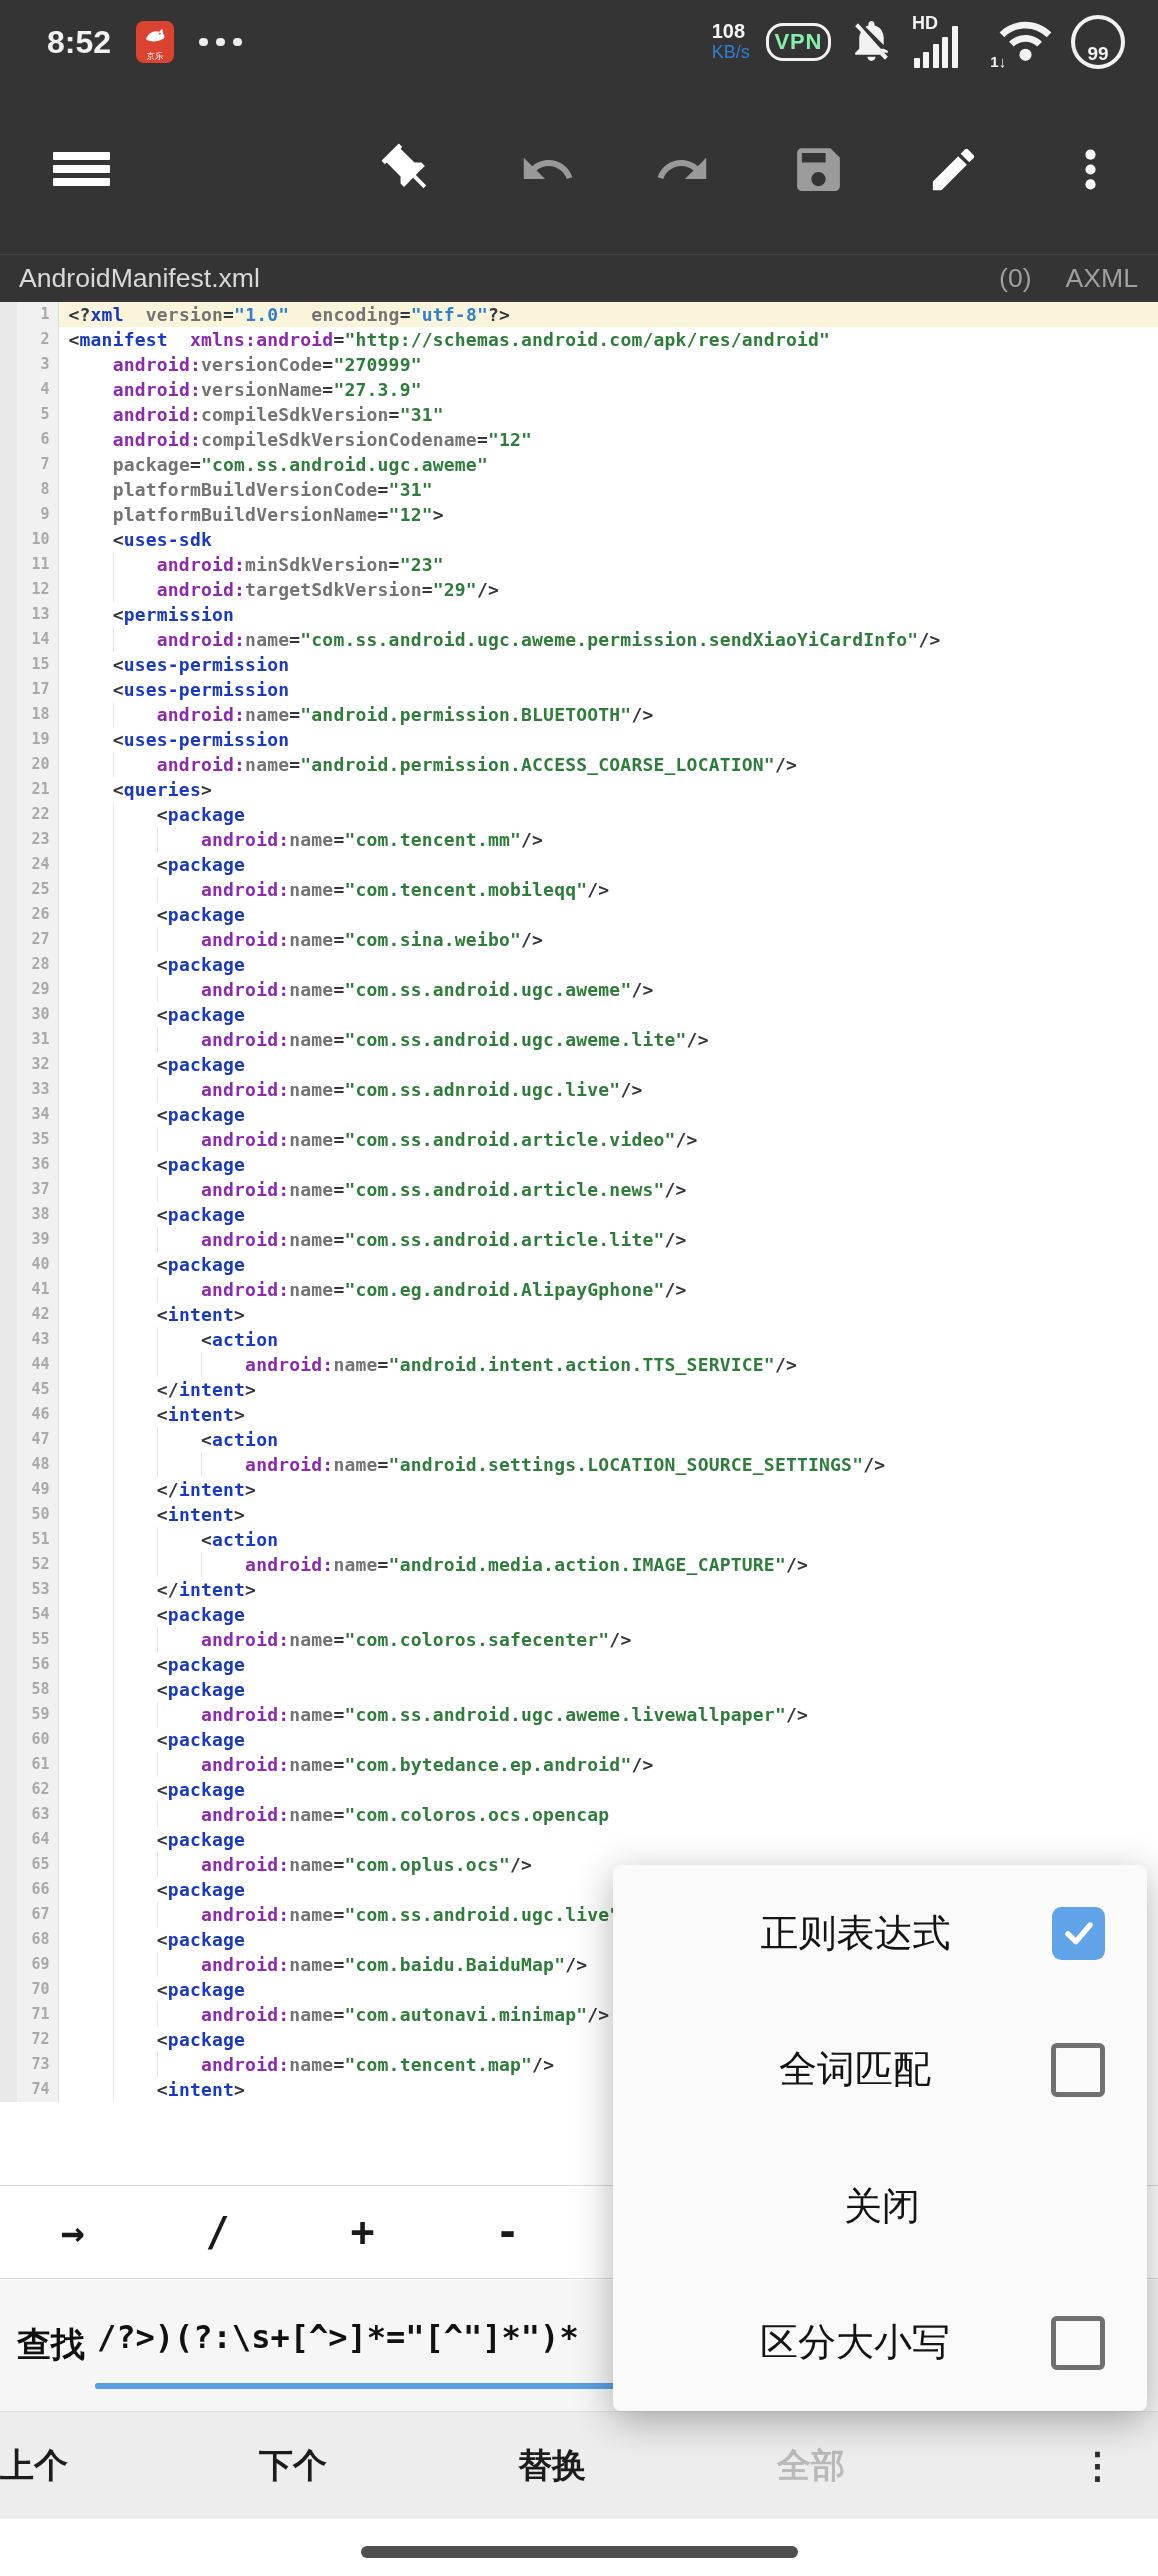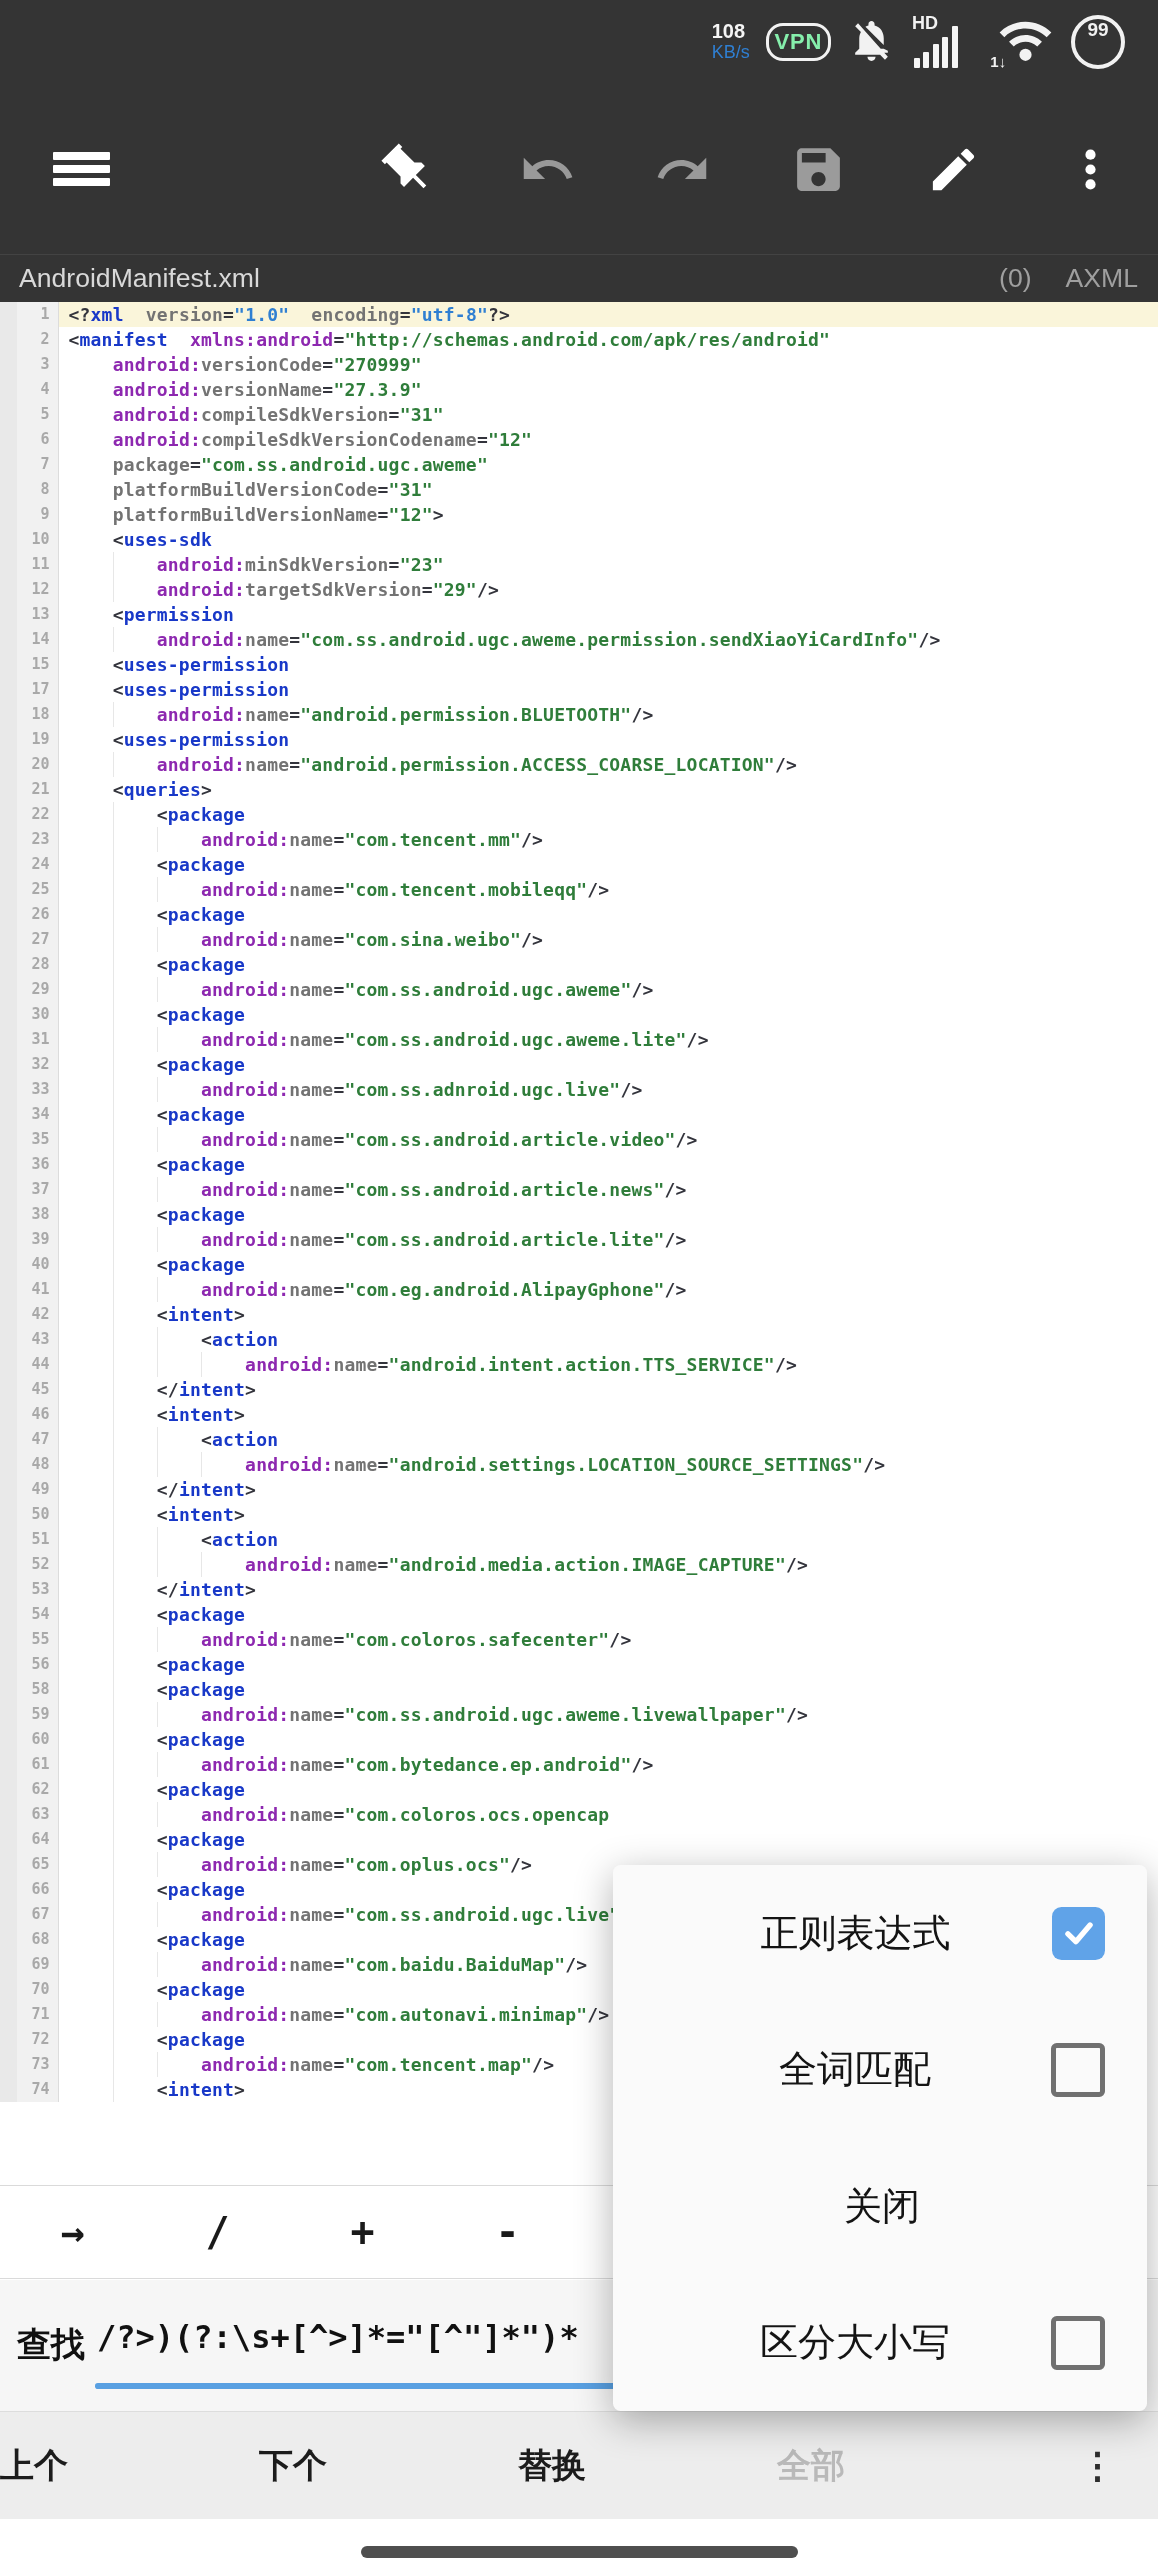--- a/index.html
+++ b/index.html
@@ -17,21 +17,21 @@
   .sb-right{position:absolute;right:34px;top:0;height:84px;display:flex;align-items:center;gap:16px;}
   .netspeed{text-align:left;line-height:21px;font-size:20px;color:#f5f5f5;font-weight:bold;}
   .netspeed .u{font-size:18px;font-weight:normal;}
   .vpn{border:3.8px solid #f2f2f2;border-radius:17px;padding:2.8px 5.7px;font-size:22px;font-weight:bold;color:#86efac;letter-spacing:0.9px;}
   .sig{position:relative;width:68px;height:55px;}
   .sig .hd{position:absolute;left:0;top:-1.9px;font-size:18px;font-weight:bold;color:#f2f2f2;}
   .sig .bars{position:absolute;left:1.9px;bottom:1.9px;display:flex;align-items:flex-end;gap:3.8px;}
   .sig .bars i{width:5.7px;background:#f5f5f5;border-radius:0.9px;display:block;}
   .wifi{position:relative;width:59px;height:53px;}
   .wifi .dl{position:absolute;left:-5.7px;bottom:-1.9px;font-size:15px;font-weight:bold;color:#f2f2f2;}
-  .batt{width:46px;height:46px;border:4.7px solid #f2f2f2;border-radius:50%;display:flex;align-items:flex-start;justify-content:center;font-size:19px;font-weight:bold;color:#f2f2f2;}
+  .batt{width:46px;height:46px;border:4.7px solid #f2f2f2;border-radius:50%;display:flex;align-items:flex-end;justify-content:center;font-size:19px;font-weight:bold;color:#f2f2f2;}
   .toolbar{position:absolute;left:0;top:84px;width:1159px;height:170px;background:#343434;}
   .tb-ic{position:absolute;top:0;height:170px;display:flex;align-items:center;justify-content:center;width:104px;transform:translateX(-52px);}
   .burger i{display:block;width:57px;height:8.5px;background:#fff;border-radius:0.9px;margin:4.7px 0;}
   .filebar{position:absolute;left:0;top:254px;width:1159px;height:48px;background:#343434;border-top:0.9px solid #434343;box-sizing:border-box;}
   .fb-name{position:absolute;left:19px;top:7.6px;font-size:26.6px;color:#d9d9d9;}
   .fb-right{position:absolute;right:21px;top:7.6px;font-size:26.6px;color:#9f9f9f;display:flex;gap:34px;}
   
   .editor{position:absolute;left:0;top:302px;width:1159px;height:1883px;overflow:hidden;background:#fff;}
   .cl{display:flex;height:25px;line-height:25px;}
   .ln{flex:none;width:59px;box-sizing:border-box;background:linear-gradient(to right,#e9e9e9 0 17px,#f1f1f1 17px);
@@ -60,20 +60,35 @@
          box-shadow:0 9.5px 38px rgba(0,0,0,.30);z-index:20;display:flex;flex-direction:column;}
   .pi{flex:1;display:flex;align-items:center;padding:0 42px 0 46px;}
   .pi .lbl{flex:1;font-size:38px;color:#141414;text-align:center;}
   .cbx-on{width:53px;height:53px;background:#60a3e8;border-radius:9.5px;display:flex;align-items:center;justify-content:center;}
   .cbx-off{width:44px;height:44px;border:5.7px solid #707070;border-radius:5.7px;background:transparent;}
 </style>
 </head>
 <body>
 
 <div class="statusbar">
+  <div class="sb-left">
+    <span class="sb-time">8:52</span>
+    <span class="sb-app">
+      <svg width="25" height="21" viewBox="0 0 26 22">
+        <path d="M3 14 C5 7 12 4 17 6 L20 3 L21 8 C23 10 23 13 20 14 C15 17 7 17 3 14 Z" fill="#fff"></path>
+        <circle cx="17.5" cy="8" r="1" fill="#db4330"></circle>
+      </svg>
+      <span class="tt">京乐</span>
+    </span>
+    <span class="sb-dots">
+        <i></i>
+        <i></i>
+        <i></i>
+      </span>
+  </div>
   <div class="sb-right">
     <span class="netspeed">
       <div>108</div>
       <div class="u">KB/s</div>
     </span>
     <span class="vpn">VPN</span>
     <span>
       <svg width="49" height="49" viewBox="0 0 24 24" fill="#f2f2f2">
         <path d="M12 22c1.1 0 2-.9 2-2h-4c0 1.1.9 2 2 2zm6-6v-5c0-3.07-1.63-5.64-4.5-6.32V4c0-.83-.67-1.5-1.5-1.5s-1.5.67-1.5 1.5v.68c-.52.12-1.01.3-1.47.53L18 14.18V16h-1.82l2 2H20v-1l-2-1zM5.4 3.6 4 5l2.8 2.8C6.3 8.76 6 9.84 6 11v5l-2 2v1h12.2l2.4 2.4 1.4-1.4L5.4 3.6z"></path>
       </svg>

